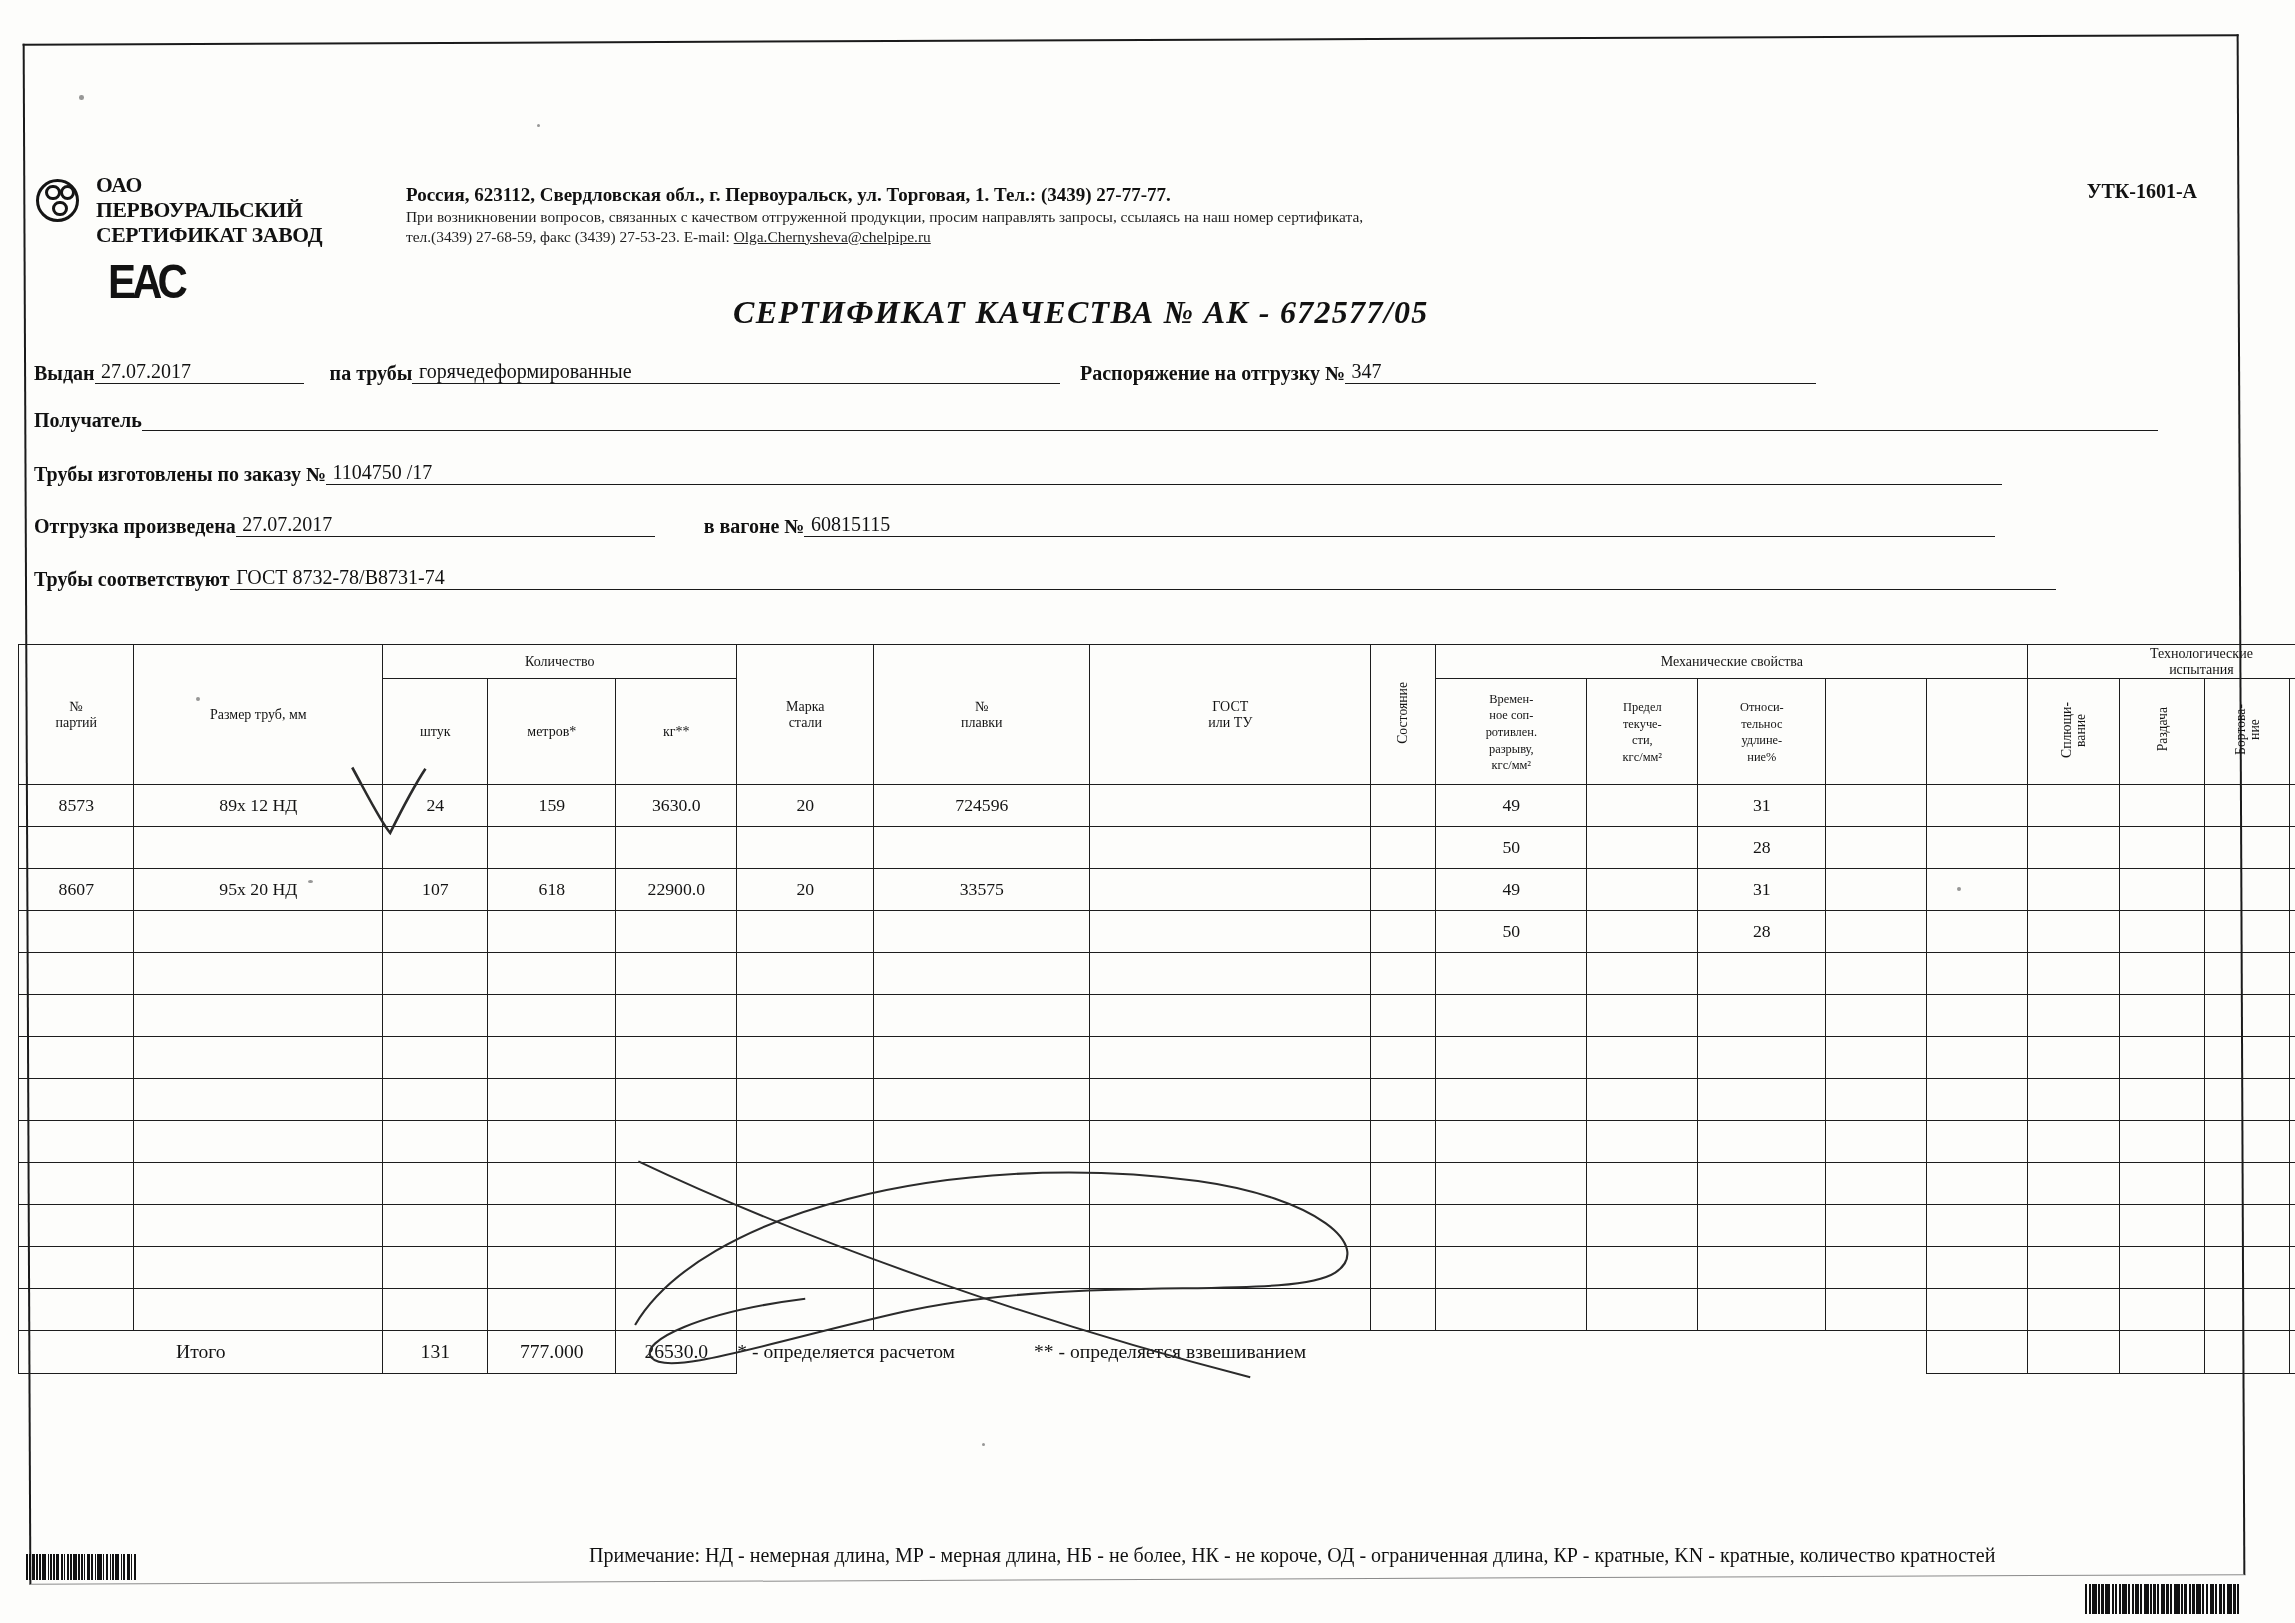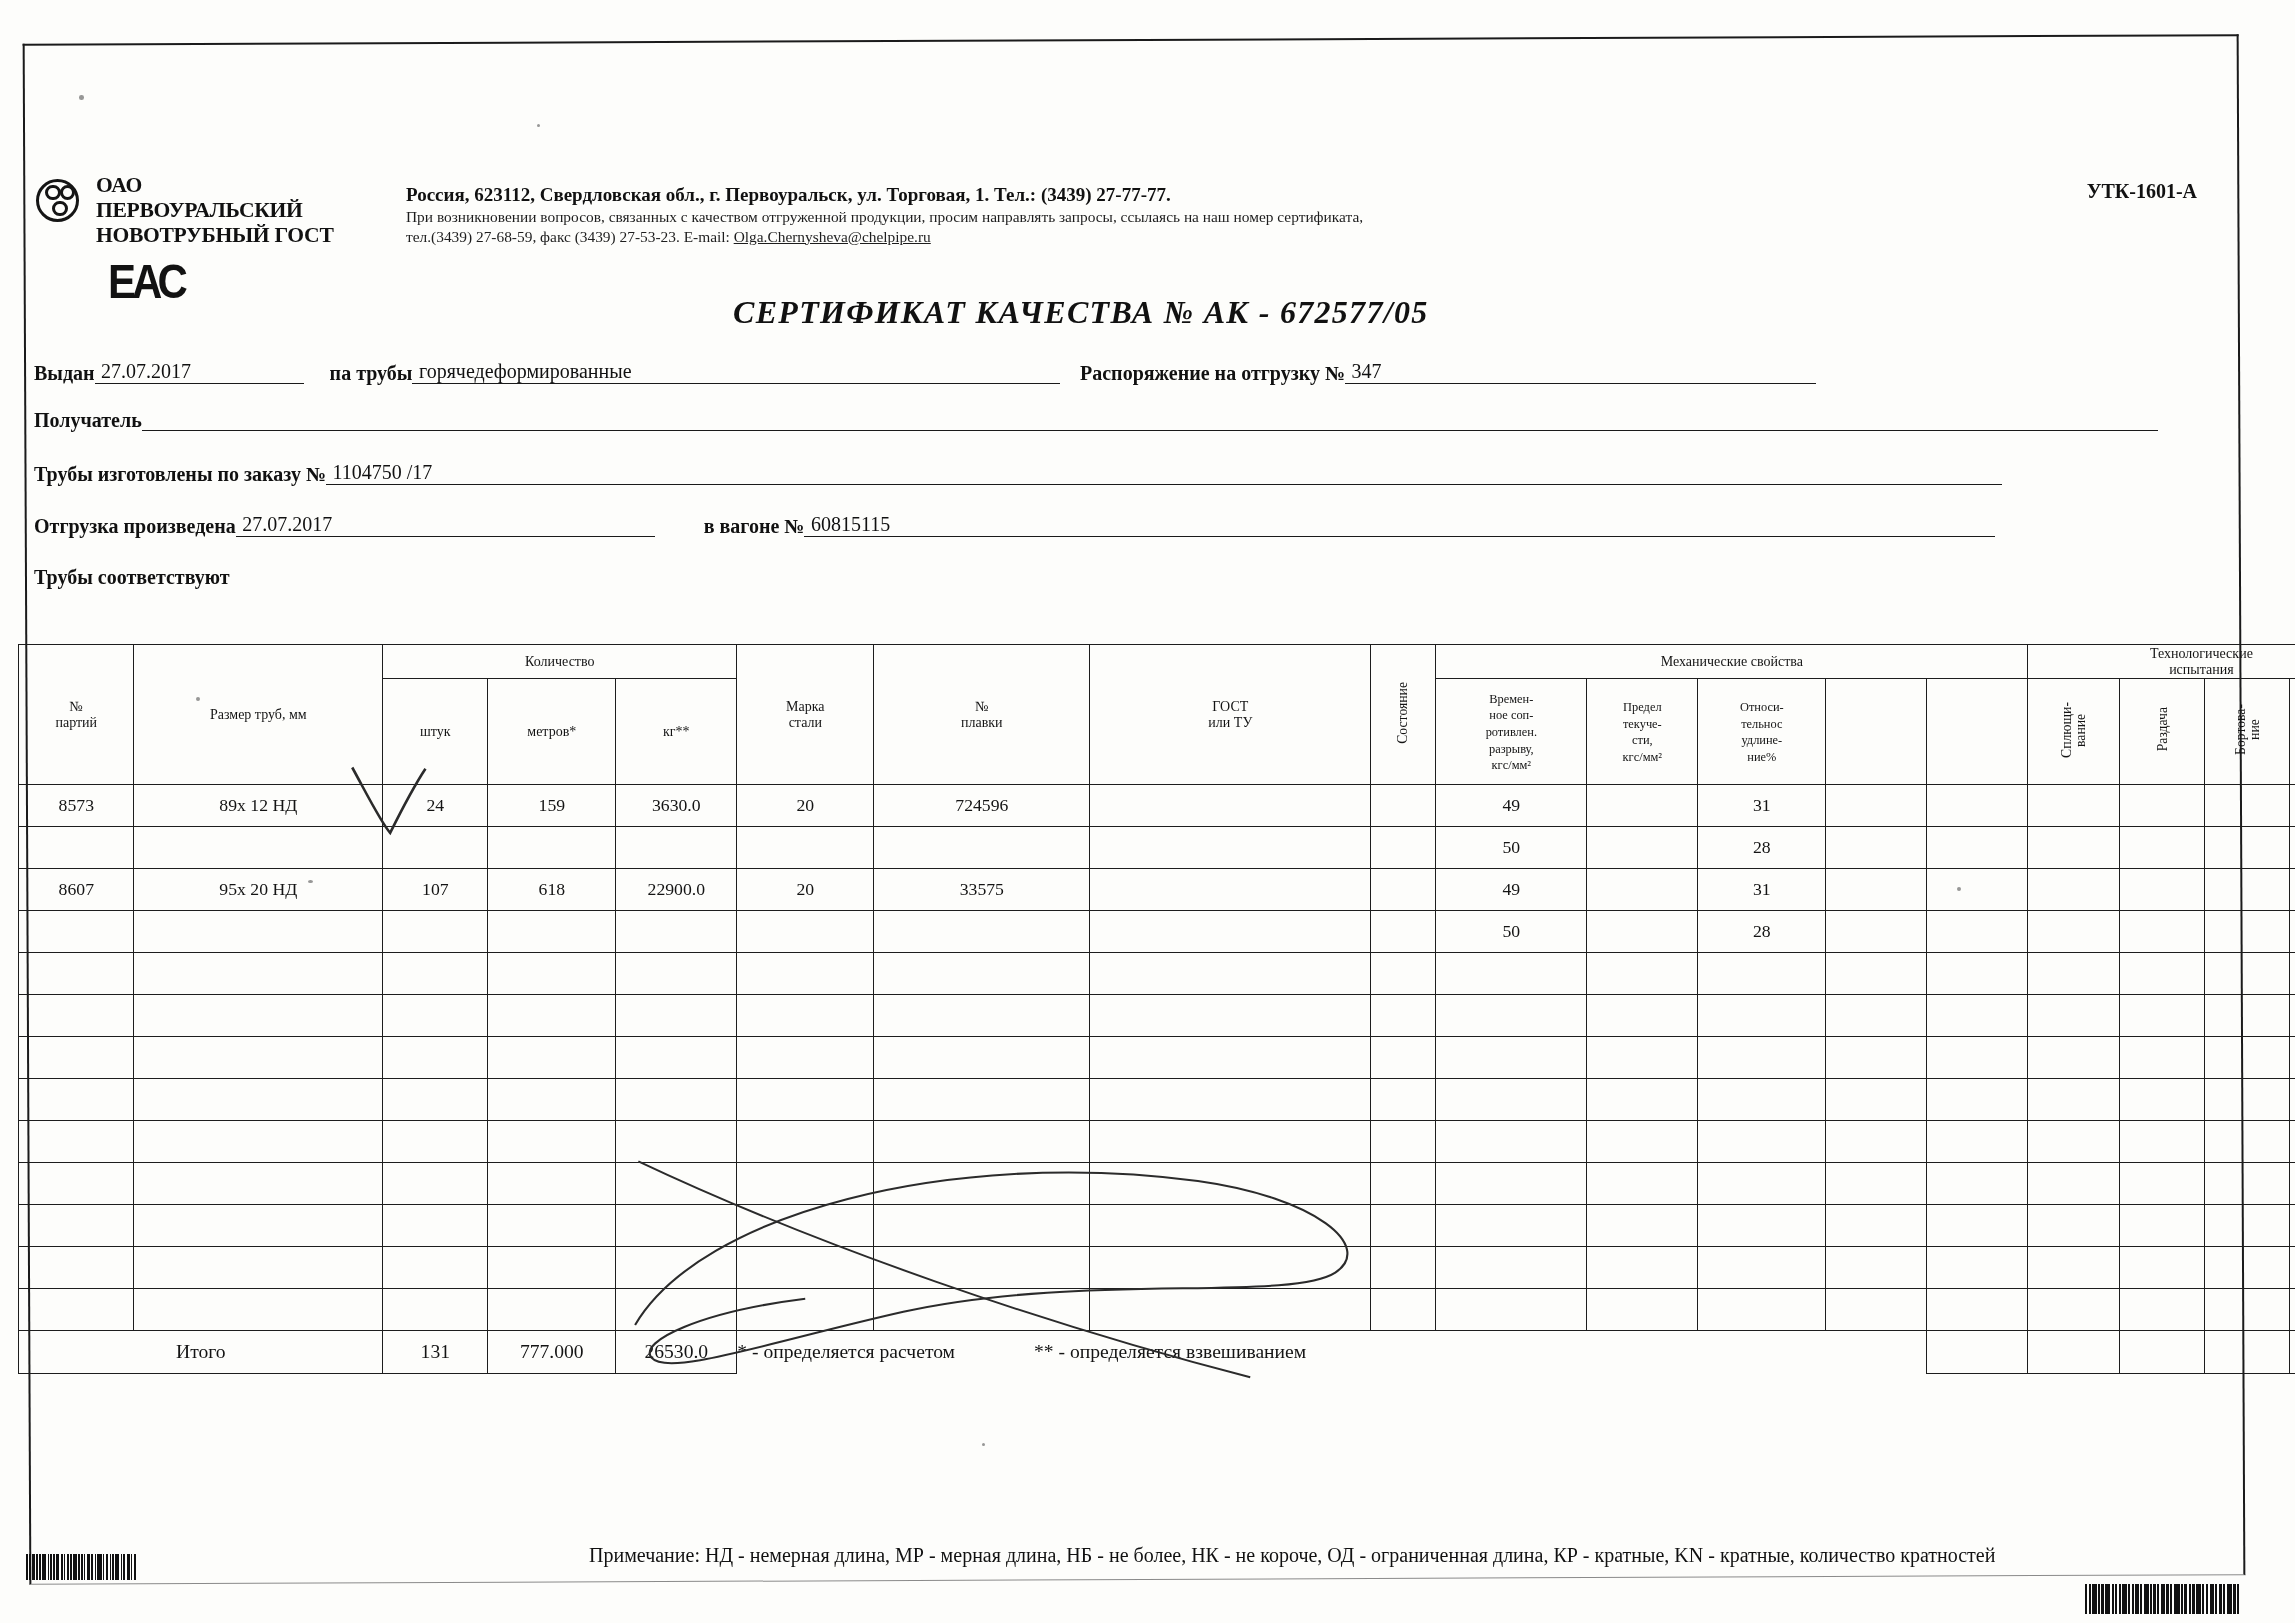--- a/index.html
+++ b/index.html
@@ -250,21 +250,21 @@
     <div class="logo-block">
       <div class="logo-row">
         <div class="logo-mark">
           <span class="ring r-outer"></span>
           <span class="ring r1"></span>
           <span class="ring r2"></span>
           <span class="ring r3"></span>
         </div>
         <div class="logo-text">
           <div>ОАО ПЕРВОУРАЛЬСКИЙ</div>
-          <div>НОВОТРУБНЫЙ ГОСТ</div>
+          <div>СЕРТИФИКАТ ЗАВОД</div>
         </div>
       </div>
     </div>
 
     <div class="eac">ЕАС</div>
 
     <div class="company-lines">
       <div class="l1">Россия, 623112, Свердловская обл., г. Первоуральск, ул. Торговая, 1. Тел.: (3439) 27-77-77.</div>
       <div class="l2">При возникновении вопросов, связанных с качеством отгруженной продукции, просим направлять запросы, ссылаясь на наш номер сертификата,</div>
       <div class="l3">
@@ -297,20 +297,21 @@
 
     <div class="frow" style="left:34px; top:497px; width:2193px;">
       <span class="flabel">Отгрузка произведена</span>
       <span class="fvalue" style="width:406px;">27.07.2017</span>
       <span class="flabel" style="padding-left:49px;">в вагоне №</span>
       <span class="fvalue" style="width:1178px;">60815115</span>
     </div>
 
     <div class="frow" style="left:34px; top:550px; width:2193px;">
       <span class="flabel">Трубы соответствуют</span>
+      <span class="fvalue" style="width:1813px;">ГОСТ 8732-78/В8731-74</span>
     </div>
 
     <table class="tbl">
       <colgroup>
         <col style="width:115px">
         <col style="width:249px">
         <col style="width:105px">
         <col style="width:128px">
         <col style="width:121px">
         <col style="width:137px">

